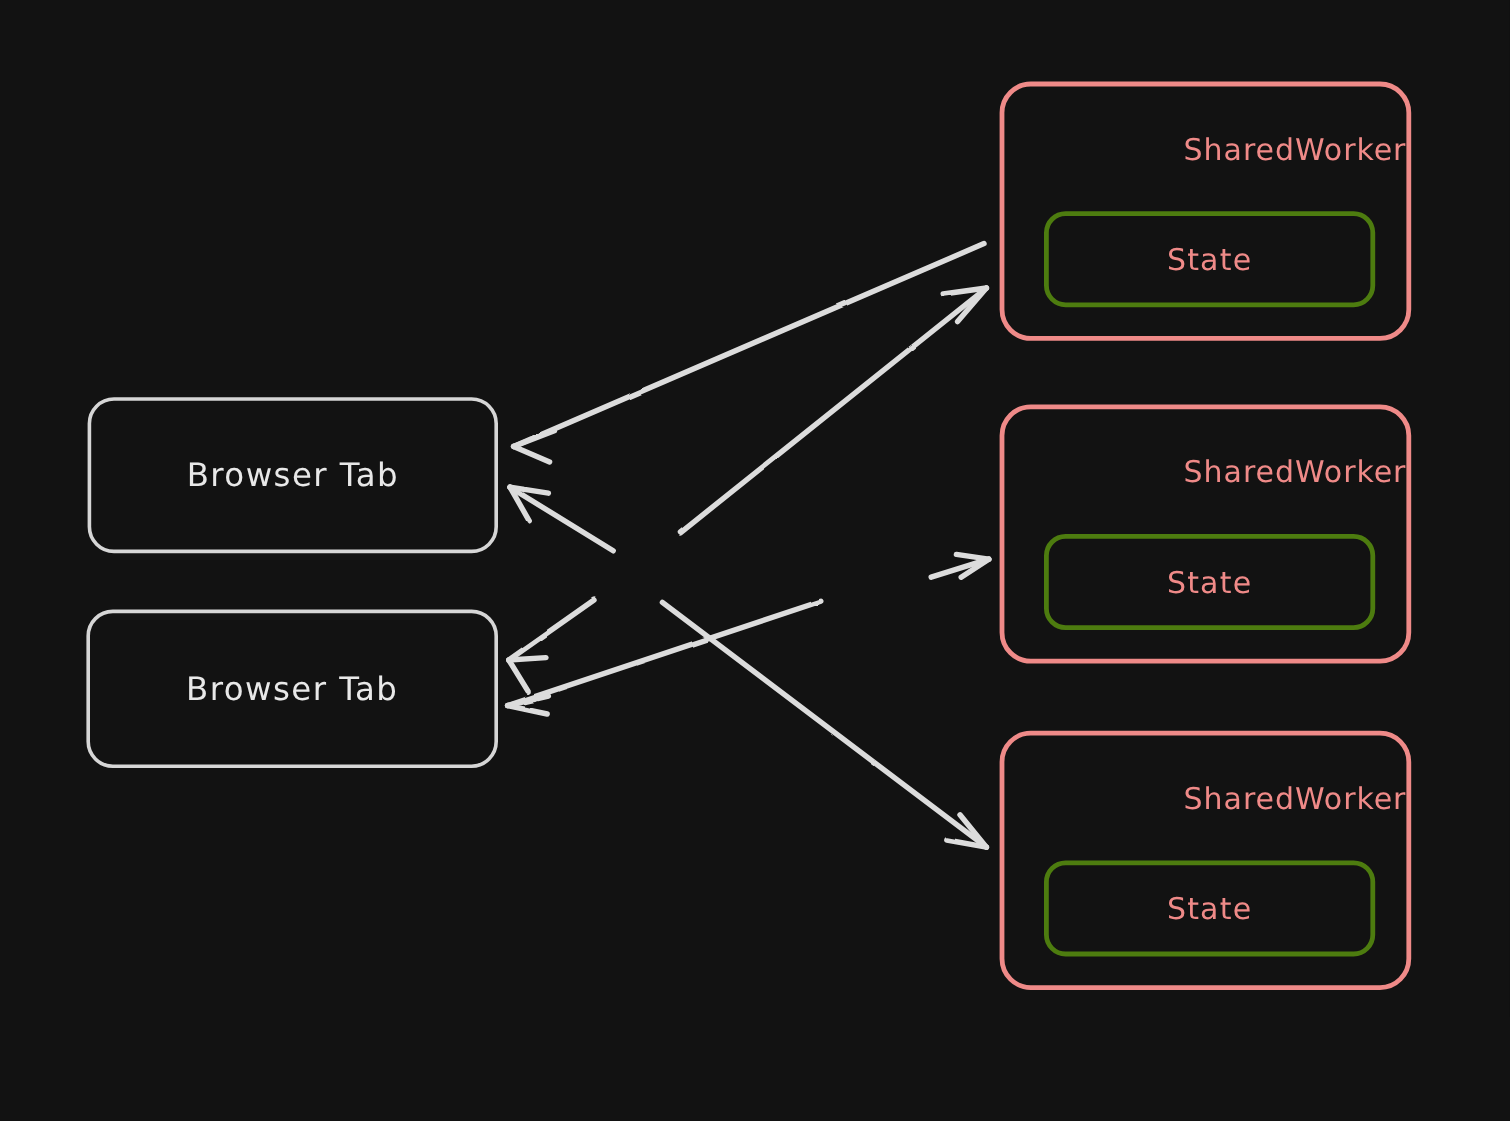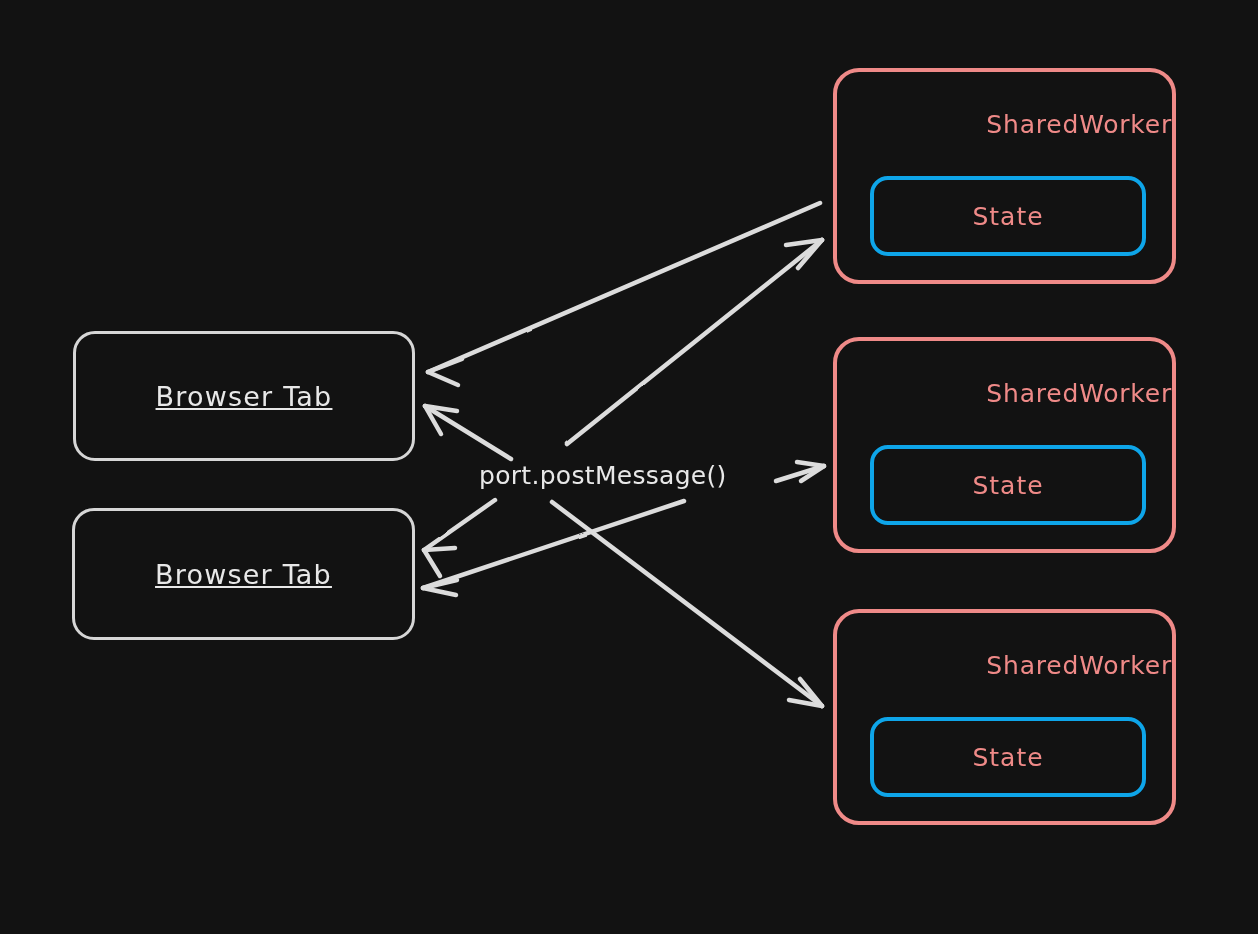--- a/index.html
+++ b/index.html
@@ -40,21 +40,20 @@
     border-width: 3px;
     border-color: #d6d6d6;
     border-radius: 22px;
     background: #121212;
   }
   .tab-label {
     font-family: "DejaVu Sans", sans-serif;
     font-size: 27px;
     letter-spacing: 1.2px;
     color: #e8e8e8;
-    text-decoration: underline;
   }
   .worker-node {
     border-width: 4px;
     border-color: #ef8a88;
     border-radius: 26px;
     background: #121212;
     display: block;
   }
   .worker-title {
     position: absolute;
@@ -62,21 +61,21 @@
     right: 0;
     text-align: right;
     font-family: "DejaVu Sans", sans-serif;
     font-size: 25px;
     letter-spacing: 0.8px;
     color: #ef8a88;
   }
   .state-node {
     position: absolute;
     box-sizing: border-box;
-    border: 4px solid #0ea5e9;
+    border: 4px solid #4d7c0f;
     border-radius: 18px;
     background: #121212;
     display: flex;
     align-items: center;
     justify-content: center;
   }
   .state-label {
     font-family: "DejaVu Sans", sans-serif;
     font-size: 25px;
     letter-spacing: 1px;
@@ -172,15 +171,14 @@
     </div>
   </div>
 
   <div class="node worker-node" style="left:833px; top:609px; width:343px; height:216px;">
     <span class="worker-title" style="top:38px;">SharedWorker</span>
     <div class="state-node" style="left:33px; top:104px; width:276px; height:80px;">
       <span class="state-label">State</span>
     </div>
   </div>
 
-  <span class="hub-label" style="left:479px; top:461px;">port.postMessage()</span>
 
 </div>
 
 </body></html>

